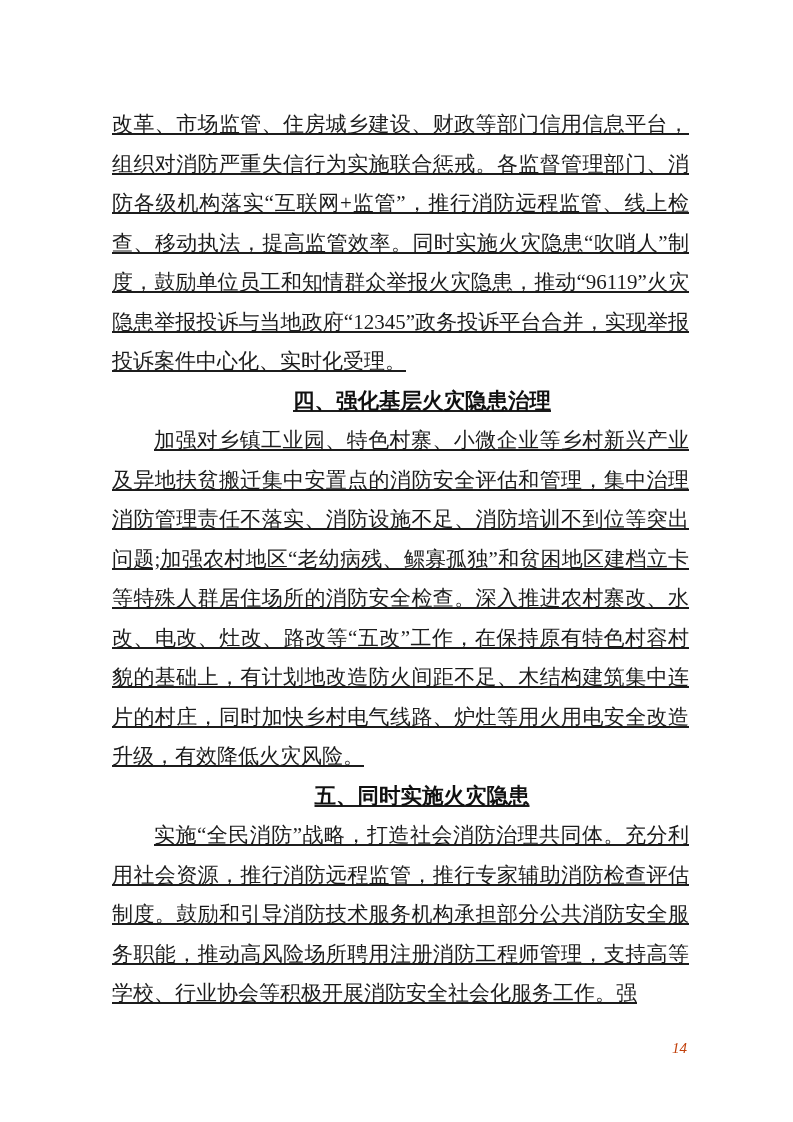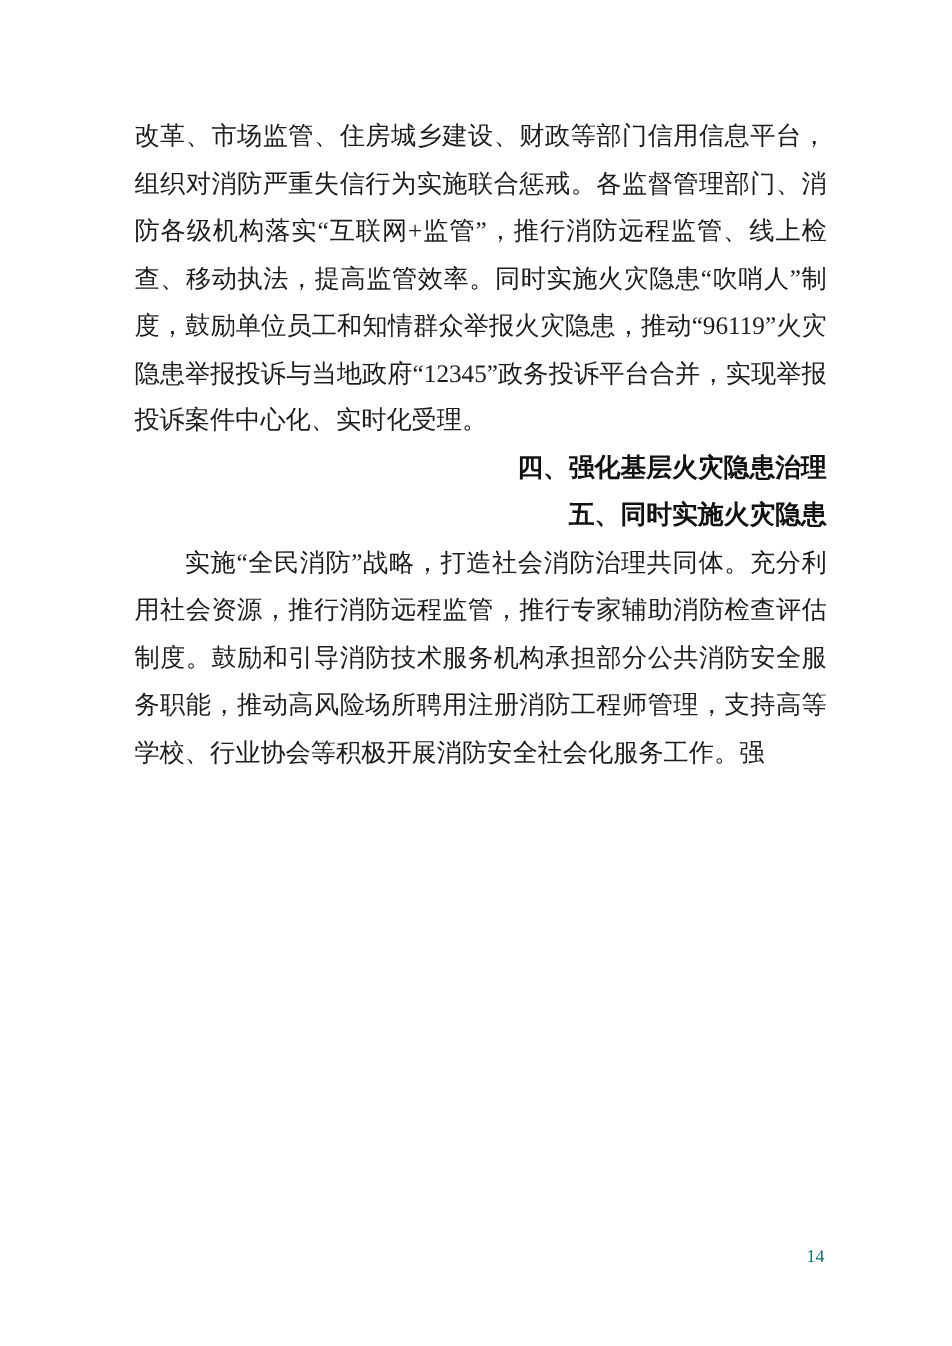--- a/index.html
+++ b/index.html
@@ -10,60 +10,63 @@
   .page {
     position: relative;
     width: 793px;
     height: 1122px;
     background: #ffffff;
     overflow: hidden;
   }
   .body-text {
     position: absolute;
     left: 112px;
-    top: 94px;
+    top: 105px;
     width: 577px;
     color: #1c1c1c;
     font-family: "Liberation Serif", "DejaVu Serif", serif;
     font-size: 21px;
     line-height: 39.5px;
     text-align: justify;
     text-justify: inter-character;
+    text-decoration: underline;
   }
   .para {
     margin: 0;
     text-indent: 2em;
   }
   .para.no-indent {
     text-indent: 0;
   }
   .heading {
     margin: 0;
     font-family: "Liberation Sans", "DejaVu Sans", sans-serif;
     font-weight: bold;
     font-size: 21.5px;
     line-height: 39.5px;
     text-indent: 2em;
     color: #111111;
-    text-align: right;
+    text-align: center;
   }
   .page-number {
     position: absolute;
     top: 1039px;
     right: 106px;
-    color: #0f766e;
+    color: #c2410c;
     font-family: "Liberation Serif", "DejaVu Serif", serif;
     font-size: 15px;
     line-height: 18px;
+    font-style: italic;
   }
 </style>
 </head>
 <body>
 
 <div class="page">
   <div class="body-text">
     <p class="para no-indent">改革、市场监管、住房城乡建设、财政等部门信用信息平台，组织对消防严重失信行为实施联合惩戒。各监督管理部门、消防各级机构落实“互联网+监管”，推行消防远程监管、线上检查、移动执法，提高监管效率。同时实施火灾隐患“吹哨人”制度，鼓励单位员工和知情群众举报火灾隐患，推动“96119”火灾隐患举报投诉与当地政府“12345”政务投诉平台合并，实现举报投诉案件中心化、实时化受理。</p>
     <h2 class="heading">四、强化基层火灾隐患治理</h2>
+    <p class="para">加强对乡镇工业园、特色村寨、小微企业等乡村新兴产业及异地扶贫搬迁集中安置点的消防安全评估和管理，集中治理消防管理责任不落实、消防设施不足、消防培训不到位等突出问题;加强农村地区“老幼病残、鳏寡孤独”和贫困地区建档立卡等特殊人群居住场所的消防安全检查。深入推进农村寨改、水改、电改、灶改、路改等“五改”工作，在保持原有特色村容村貌的基础上，有计划地改造防火间距不足、木结构建筑集中连片的村庄，同时加快乡村电气线路、炉灶等用火用电安全改造升级，有效降低火灾风险。</p>
     <h2 class="heading">五、同时实施火灾隐患</h2>
     <p class="para">实施“全民消防”战略，打造社会消防治理共同体。充分利用社会资源，推行消防远程监管，推行专家辅助消防检查评估制度。鼓励和引导消防技术服务机构承担部分公共消防安全服务职能，推动高风险场所聘用注册消防工程师管理，支持高等学校、行业协会等积极开展消防安全社会化服务工作。强</p>
   </div>
   <div class="page-number">14</div>
 </div>
 
 </body></html>

